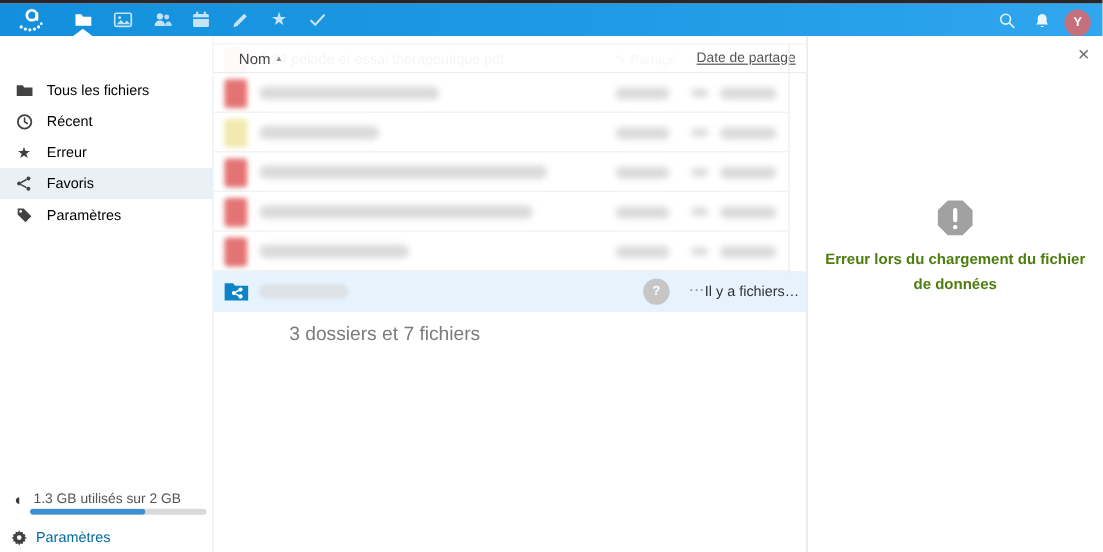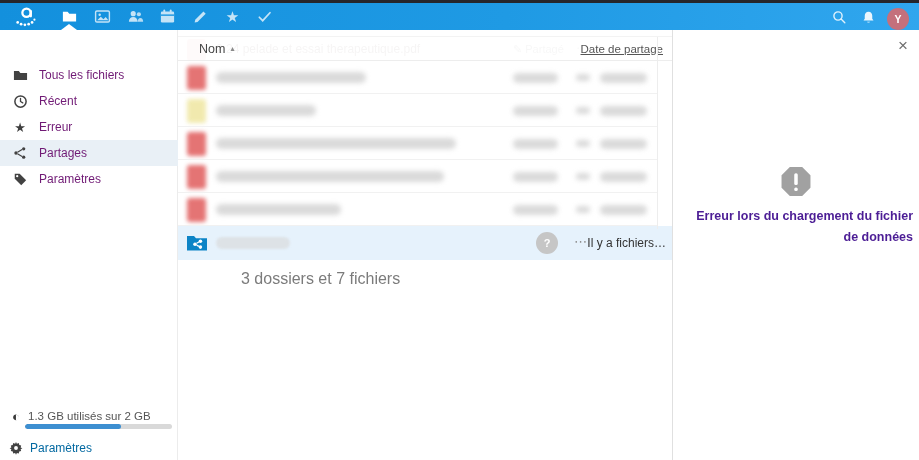--- a/index.html
+++ b/index.html
@@ -23,21 +23,21 @@
           background:#c4707c;color:#fff;font-size:10.5px;font-weight:bold;display:flex;
           align-items:center;justify-content:center;cursor:pointer;}
 
   
   .sidebar{position:absolute;left:0;top:30px;width:178px;height:430px;background:#fff;
            border-right:1px solid #ececec;}
   .nav-item{position:absolute;left:0;width:178px;height:26px;display:flex;align-items:center;
             padding-left:12px;cursor:pointer;}
   .nav-item.active{background:#e9f0f6;}
   .nav-ic{width:16px;height:16px;display:flex;align-items:center;justify-content:center;flex:0 0 16px;}
-  .nav-lab{margin-left:11px;font-size:12px;color:#701a75;white-space:nowrap;}
+  .nav-lab{margin-left:11px;font-size:12px;color:#000000;white-space:nowrap;}
   .star-uni{font-size:13px;color:#3e3e3e;line-height:1;}
   .quota-row{position:absolute;left:0;top:373px;width:178px;height:26px;display:flex;align-items:center;padding-left:8px;}
   .quota-ic{font-size:13px;color:#3a3a3a;width:16px;text-align:center;}
   .quota-lab{margin-left:4px;font-size:11.5px;color:#555;}
   .quota-track{position:absolute;left:25px;top:394px;width:147px;height:5px;border-radius:3px;background:#d9d9d9;overflow:hidden;}
   .quota-fill{height:100%;background:#3d8fd1;border-radius:3px;}
   .settings-row{position:absolute;left:0;top:405px;width:178px;height:26px;display:flex;align-items:center;padding-left:8px;cursor:pointer;}
   .settings-lab{margin-left:6px;font-size:12px;color:#0369a1;}
 
   
@@ -73,21 +73,21 @@
   .selrow .sdate{position:absolute;right:6px;top:10px;font-size:12px;color:#333;white-space:nowrap;}
   .gutter{position:absolute;left:479px;top:7px;width:1px;height:192px;background:#ededed;z-index:4;}
   .summary{position:absolute;left:63px;top:240px;font-size:16px;color:#7b7b7b;z-index:2;}
 
   
   .panel{position:absolute;left:672px;top:30px;width:247px;height:430px;background:#fff;
          border-left:1px solid #e0e0e0;}
   .closebtn{position:absolute;right:11px;top:7px;font-size:17px;color:#6f6f6f;cursor:pointer;line-height:1;}
   .err-icon{position:absolute;left:50%;top:136px;transform:translateX(-50%);}
   .err-title{position:absolute;left:50%;top:176px;transform:translateX(-50%);width:234px;
-             text-align:right;font-size:12.5px;font-weight:bold;color:#4c1d95;line-height:21px;}
+             text-align:center;font-size:12.5px;font-weight:bold;color:#4d7c0f;line-height:21px;}
   svg{display:block;}
 </style>
 </head>
 <body>
 
 <div id="app">
 
   <div class="topdark"></div>
   <div class="topbar">
     <span class="logo">
@@ -197,21 +197,21 @@
 
     <div class="nav-item active" style="top:110px">
       <span class="nav-ic">
         <svg width="14" height="14" viewBox="0 0 16 16">
           <circle cx="12.2" cy="3.2" r="1.9" fill="#424242"></circle>
           <circle cx="3.4" cy="8" r="1.9" fill="#424242"></circle>
           <circle cx="12.2" cy="12.8" r="1.9" fill="#424242"></circle>
           <path d="M5.1 7.1 L10.4 4.1 M5.1 8.9 L10.4 11.9" stroke="#424242" stroke-width="1.4"></path>
         </svg>
       </span>
-      <span class="nav-lab">Partages</span>
+      <span class="nav-lab">Favoris</span>
     </div>
 
     <div class="nav-item" style="top:136px">
       <span class="nav-ic">
         <svg width="14" height="14" viewBox="0 0 16 16">
           <path d="M2 2 h5.6 L15 9.4 9.4 15 2 7.6 Z" fill="#424242"></path>
           <circle cx="4.8" cy="4.8" r="1.3" fill="#fff"></circle>
         </svg>
       </span>
       <span class="nav-lab">Paramètres</span>

